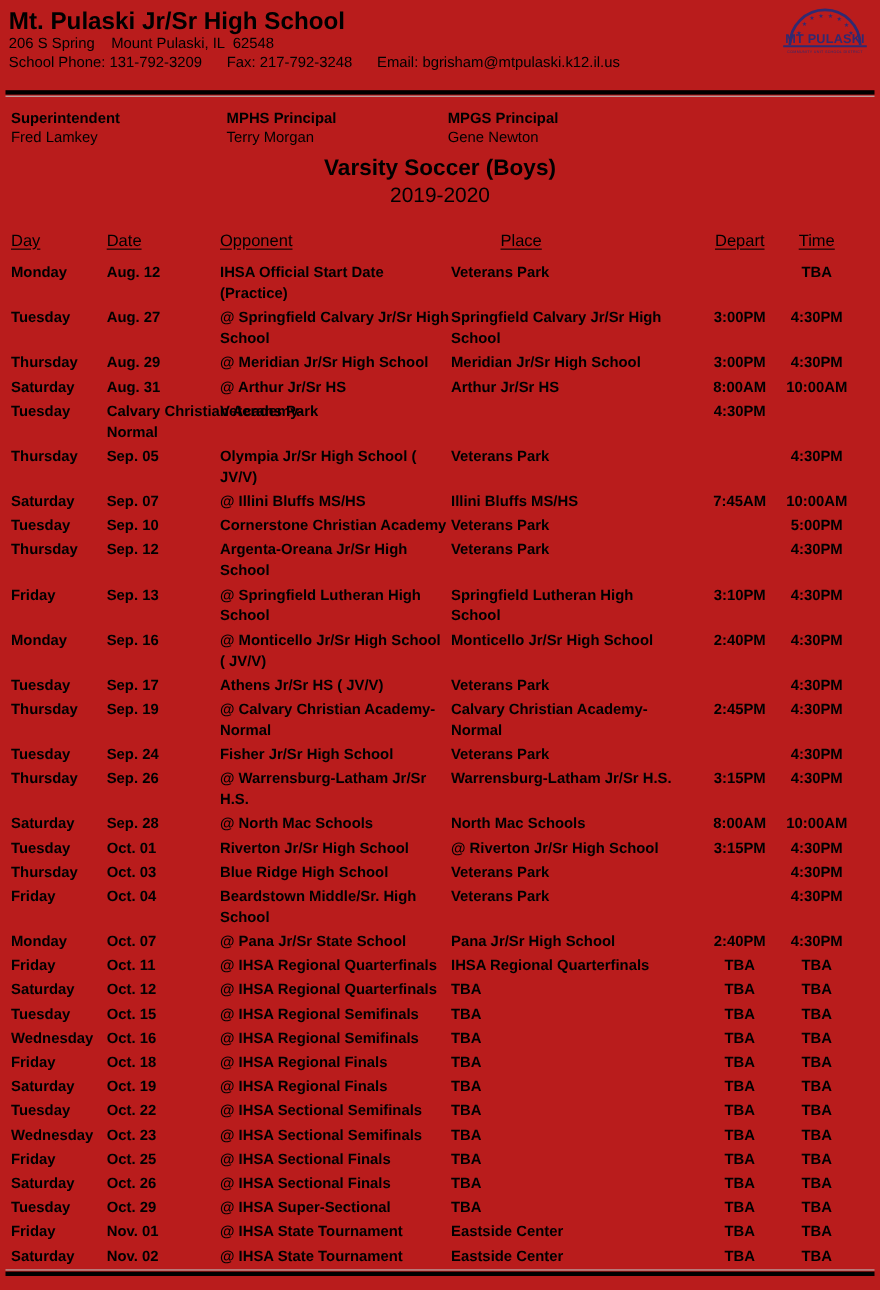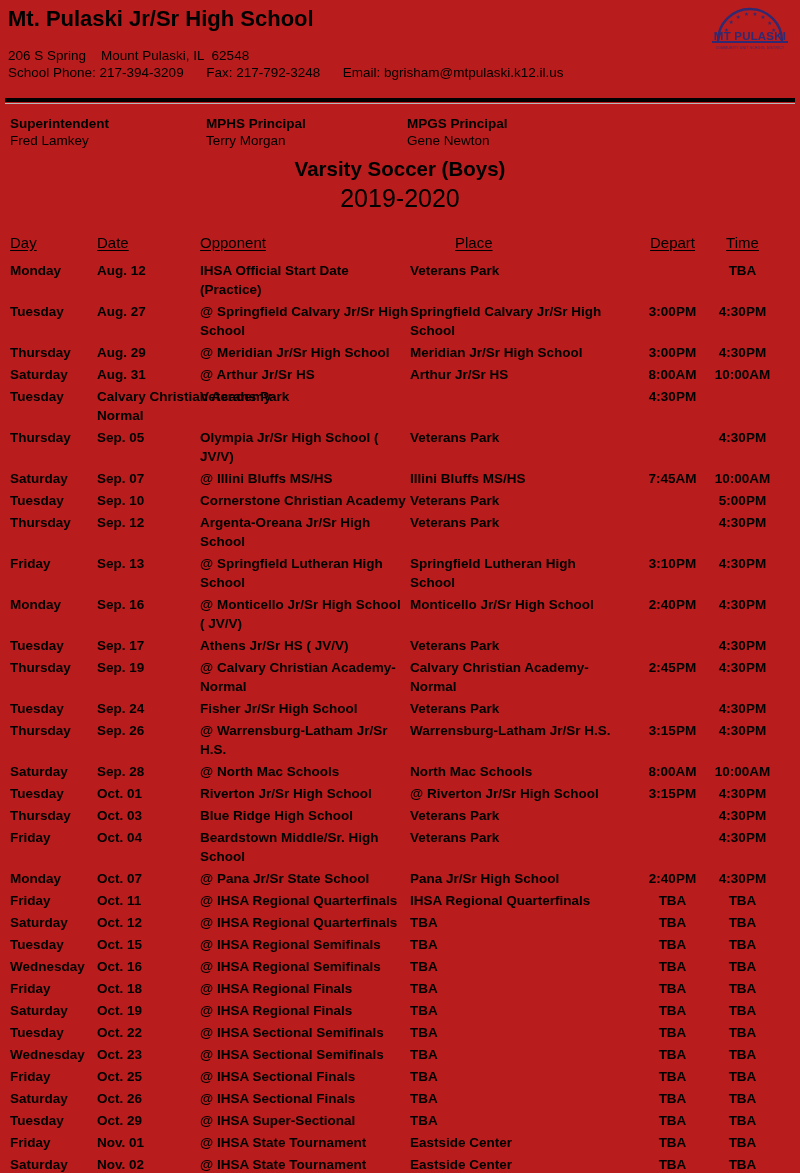--- a/index.html
+++ b/index.html
@@ -4,48 +4,48 @@
 <style>
   * { margin:0; padding:0; box-sizing:border-box; }
   html,body { background:#ffffff; }
   .page {
     width:800px; height:1173px; background:#b91c1c; color:#000;
     font-family:"Liberation Sans", sans-serif;
     position:relative; overflow:hidden;
   }
   .school-name { font-size:22px; font-weight:bold; padding:6px 0 0 8px; }
   .addr { font-size:13.5px; padding-left:8px; white-space:pre-wrap; }
-  .addr-1 { margin-top:16px; }
+  .addr-1 { margin-top:0; }
   .addr-2 { margin-top:2px; }
   .logo { position:absolute; top:3px; right:8px; width:84px; height:56px; }
   .rule-top { margin:18px 5px 0 5px; height:6px; border-top:4px solid #000; border-bottom:1px solid #b8b8b8; }
   .staff { display:grid; grid-template-columns:196px 201px 201px auto; padding-left:10px; margin-top:12px; }
   .staff-title { font-weight:bold; font-size:13.5px; }
   .staff-name { font-size:13.5px; margin-top:2px; }
   .page-title { text-align:center; font-size:20.5px; font-weight:bold; margin-top:9px; }
-  .season { text-align:center; font-size:25px; margin-top:3px; }
+  .season { text-align:center; font-size:19px; margin-top:3px; }
   .sched { margin-top:20px; }
   .row { display:grid; grid-template-columns:87px 103px 210px 230px 65px 75px; padding-left:10px; line-height:19px; margin-bottom:3px; }
   .thead { font-size:15px; margin-bottom:9px; font-weight:normal; }
   .thead .hd { text-decoration:underline; text-underline-offset:2px; }
   .thead .c-place { padding-left:45px; }
   .c-depart, .c-time { text-align:center; }
   .drow .c { font-size:13.5px; font-weight:bold; white-space:pre; }
   .it { }
   .rule-bottom { margin:3px 5px 0 5px; height:6px; border-bottom:4px solid #000; border-top:1px solid #b8b8b8; }
 </style>
 </head>
 <body>
 
 <div class="page">
 
   <div>
     <div class="school-name">Mt. Pulaski Jr/Sr High School</div>
     <div class="addr addr-1">206 S Spring    Mount Pulaski, IL  62548</div>
-    <div class="addr addr-2">School Phone: 217-394-3209      Fax: 217-792-3248      Email: bgrisham@mtpulaski.k12.il.us</div>
+    <div class="addr addr-2">School Phone: 131-792-3209      Fax: 217-792-3248      Email: bgrisham@mtpulaski.k12.il.us</div>
 
     <svg class="logo" viewBox="0 0 84 56">
       <g>
         <path d="M 10 38 A 32 32 0 0 1 74 38" fill="none" stroke="#2f2a72" stroke-width="2.4"></path>
         <line x1="4" y1="39" x2="80" y2="39" stroke="#2f2a72" stroke-width="1.8"></line>
       </g>
       <g fill="#2f2a72" font-size="5.5" text-anchor="middle" font-family="DejaVu Sans, sans-serif">
         <text x="18.4" y="28.5">★</text>
         <text x="23.3" y="21.0">★</text>
         <text x="30.2" y="15.5">★</text>

